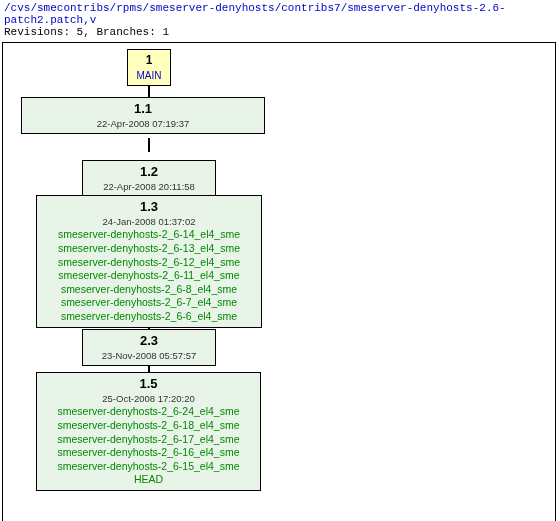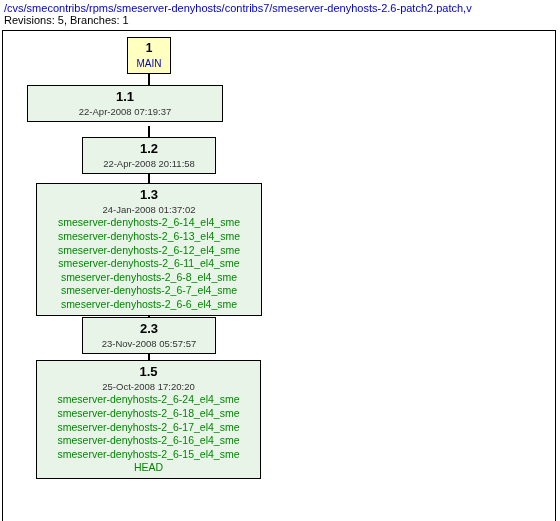--- a/index.html
+++ b/index.html
@@ -6,20 +6,21 @@
   margin: 0;
   padding: 0;
   font-family: Arial, Helvetica, sans-serif;
   font-size: 11px;
   background: #fff;
   width: 560px;
 }
 .header {
   padding: 2px 4px;
   font-size: 11px;
+  font-family: Liberation Mono, monospace;
 }
 .header-path {
   color: #0000cc;
 }
 .header-info {
   color: #000;
 }
 .canvas {
   position: relative;
   width: 552px;
@@ -88,26 +89,26 @@
   <div class="line" style="left:145px; top:95px; height:14px;"></div>
   <div class="line" style="left:145px; top:138px; height:14px;"></div>
   <div class="line" style="left:145px; top:272px; height:14px;"></div>
   <div class="line" style="left:145px; top:315px; height:14px;"></div>
 
   <div class="node node-main">
     <div class="num">1</div>
     <div class="label">MAIN</div>
   </div>
 
-  <div class="node node-rev" style="left:24px; top:54px; width:196px;">
+  <div class="node node-rev" style="left:18px; top:54px; width:244px;">
     <div class="rev-num">1.1</div>
     <div class="rev-date">22-Apr-2008 07:19:37</div>
   </div>
 
-  <div class="node node-rev" style="left:79px; top:106px; width:134px;">
+  <div class="node node-rev" style="left:79px; top:117px; width:134px;">
     <div class="rev-num">1.2</div>
     <div class="rev-date">22-Apr-2008 20:11:58</div>
   </div>
 
   <div class="node node-rev" style="left:33px; top:152px; width:226px;">
     <div class="rev-num">1.3</div>
     <div class="rev-date">24-Jan-2008 01:37:02</div>
     <span class="rev-tag">smeserver-denyhosts-2_6-14_el4_sme</span>
     <span class="rev-tag">smeserver-denyhosts-2_6-13_el4_sme</span>
     <span class="rev-tag">smeserver-denyhosts-2_6-12_el4_sme</span>

